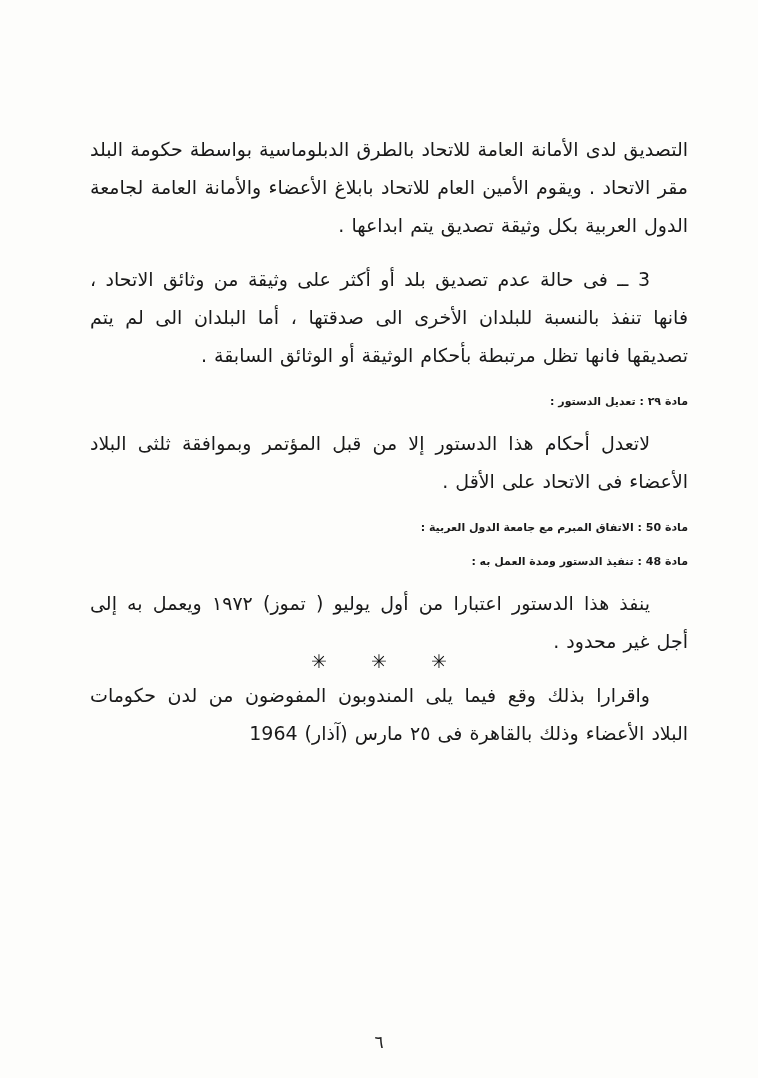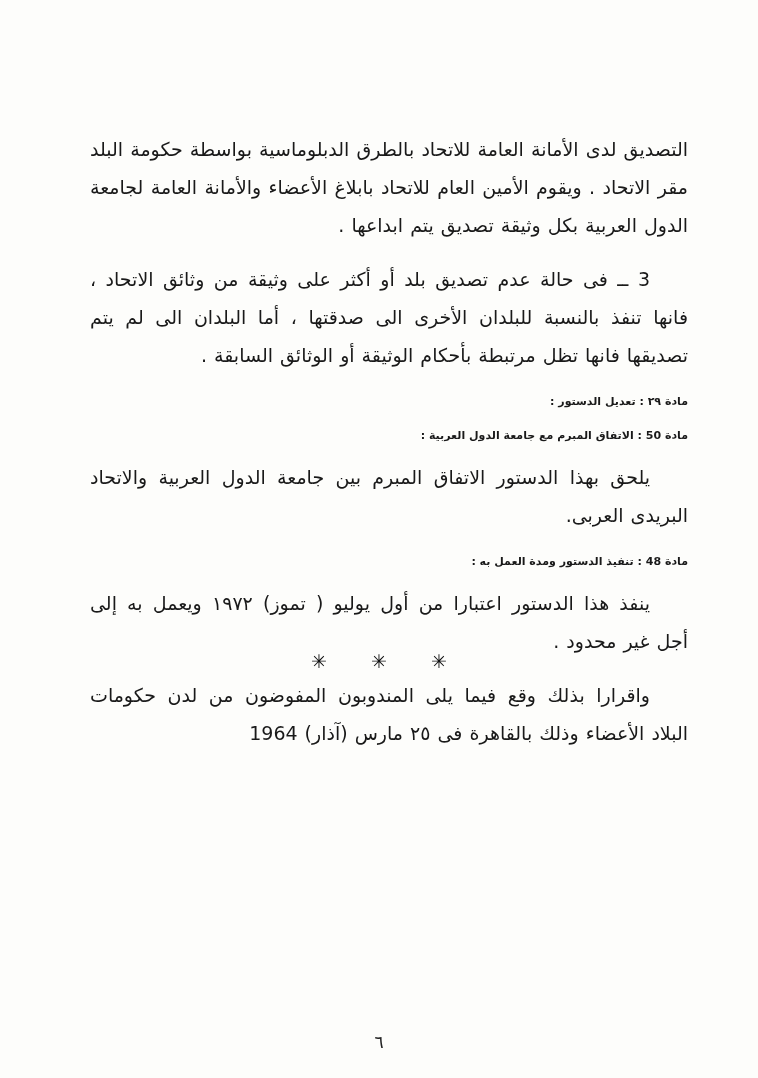--- a/index.html
+++ b/index.html
@@ -73,24 +73,24 @@
 <div class="page">
 
   <div class="text-block">
 
     <p class="para noindent">التصديق لدى الأمانة العامة للاتحاد بالطرق الدبلوماسية بواسطة حكومة البلد مقر الاتحاد . ويقوم الأمين العام للاتحاد بابلاغ الأعضاء والأمانة العامة لجامعة الدول العربية بكل وثيقة تصديق يتم ابداعها .</p>
 
     <p class="para">3 ــ فى حالة عدم تصديق بلد أو أكثر على وثيقة من وثائق الاتحاد ، فانها تنفذ بالنسبة للبلدان الأخرى الى صدقتها ، أما البلدان الى لم يتم تصديقها فانها تظل مرتبطة بأحكام الوثيقة أو الوثائق السابقة .</p>
 
     <h3 class="heading">مادة ٢٩ : تعديل الدستور :</h3>
 
+    <p class="para">لاتعدل أحكام هذا الدستور إلا من قبل المؤتمر وبموافقة ثلثى البلاد الأعضاء فى الاتحاد على الأقل .</p>
 
     <h3 class="heading">مادة 50 : الاتفاق المبرم مع جامعة الدول العربية :</h3>
 
-    <p class="para">يلحق بهذا الدستور الاتفاق المبرم بين جامعة الدول العربية والاتحاد البريدى العربى.</p>
 
     <h3 class="heading">مادة 48 : تنفيذ الدستور ومدة العمل به :</h3>
 
     <p class="para">ينفذ هذا الدستور اعتبارا من أول يوليو ( تموز) ١٩٧٢ ويعمل به إلى أجل غير محدود .</p>
 
     <p class="para">واقرارا بذلك وقع فيما يلى المندوبون المفوضون من لدن حكومات البلاد الأعضاء وذلك بالقاهرة فى ٢٥ مارس (آذار) 1964</p>
 
   </div>
 
   <div class="separator">

